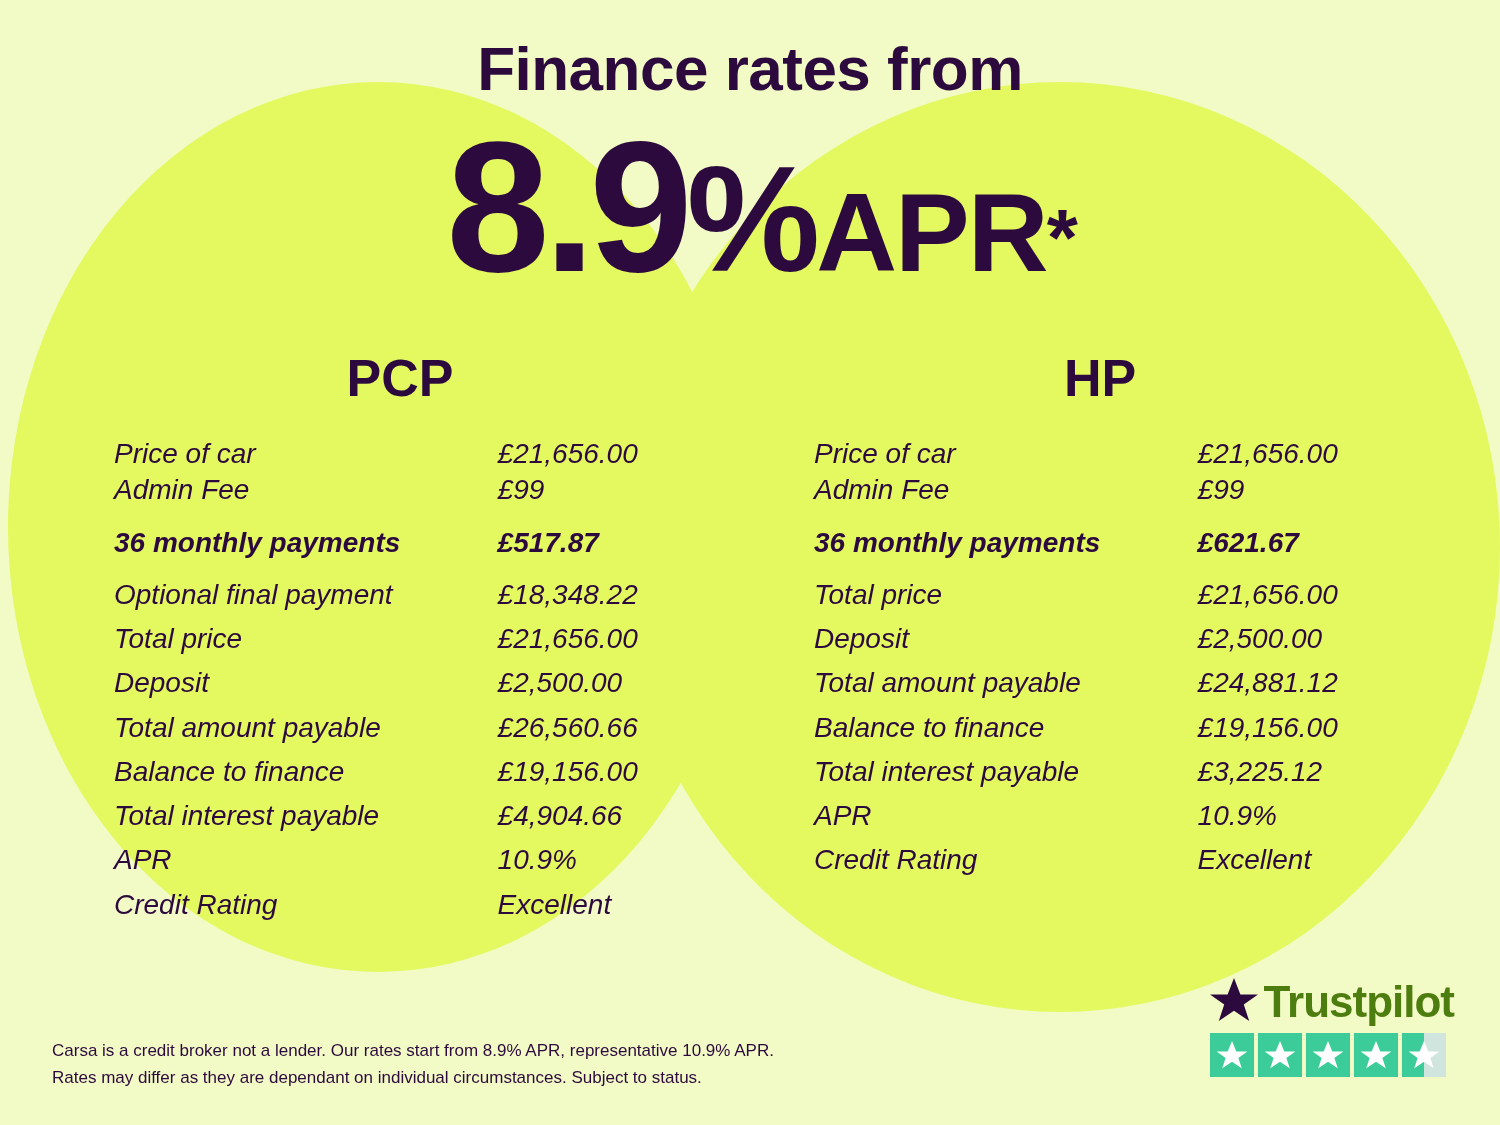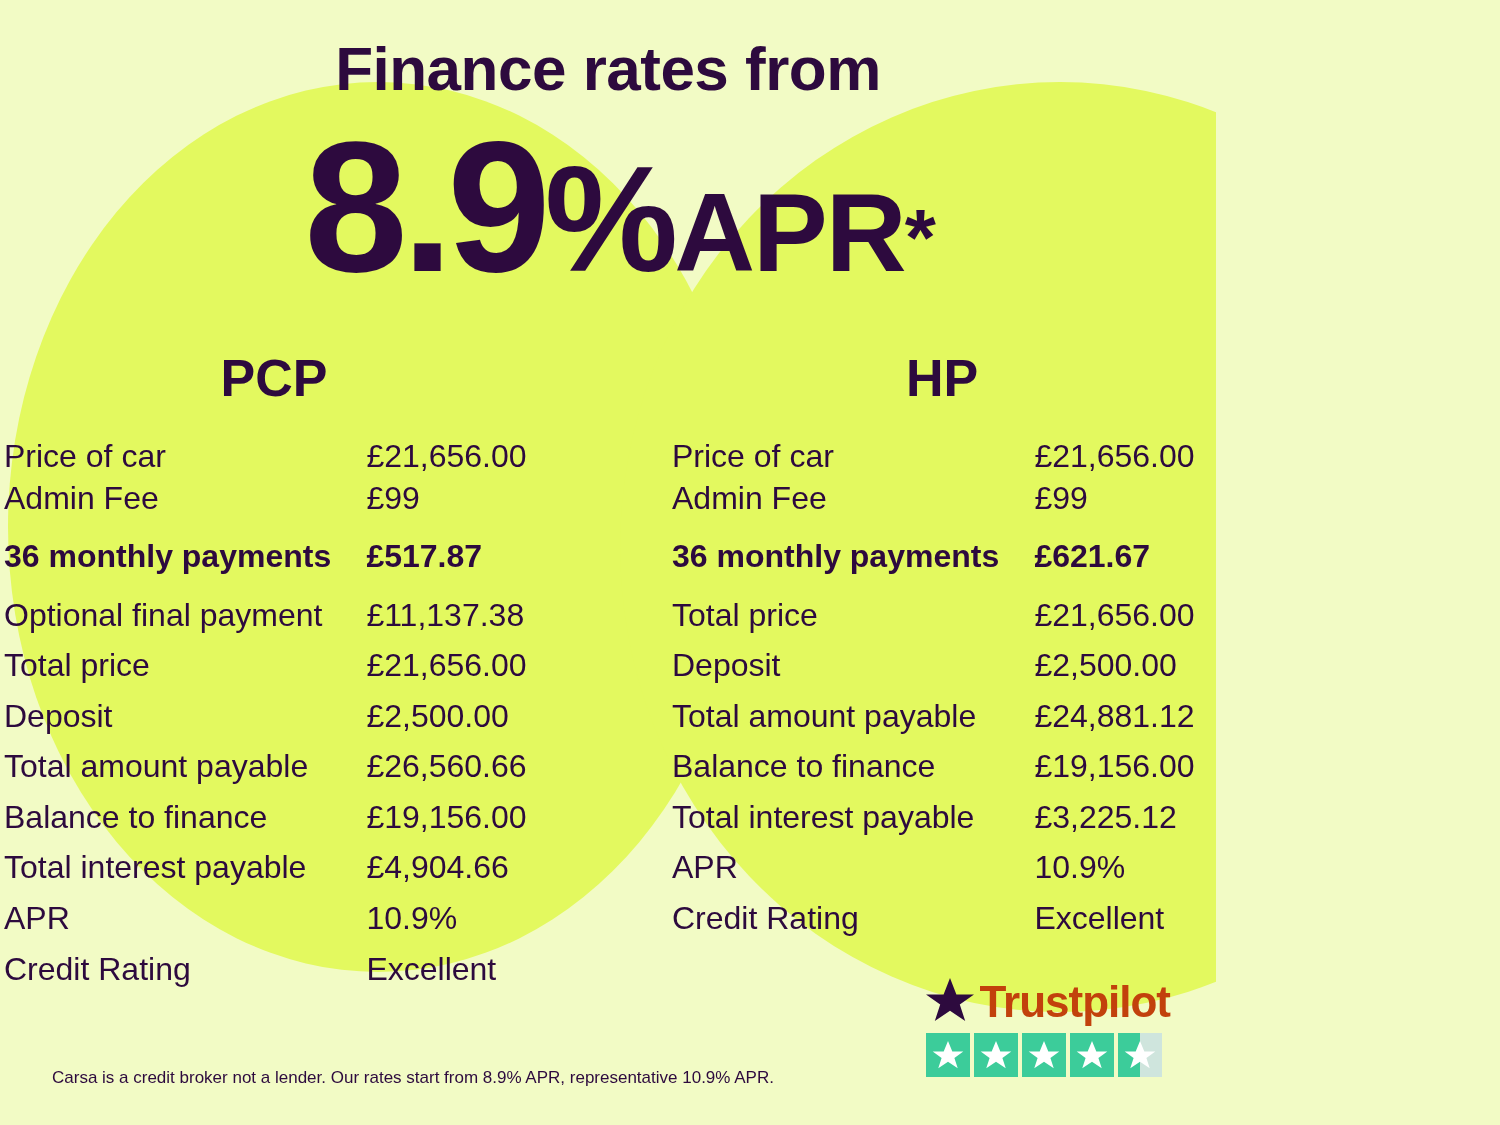--- a/index.html
+++ b/index.html
@@ -9,21 +9,21 @@
   body {
     width: 1500px;
     height: 1125px;
     background: #f2fbc5;
     font-family: "Liberation Sans", sans-serif;
     color: #2d0a3e;
     overflow: hidden;
   }
   .poster {
     position: relative;
-    width: 1216px;
+    width: 1500px;
     height: 1125px;
     overflow: hidden;
   }
   
   .blob {
     position: absolute;
     border-radius: 50%;
     background: #e3f95f;
   }
   .blob-left {
@@ -88,25 +88,26 @@
     text-align: center;
     font-size: 52px;
     font-weight: bold;
     margin-bottom: 28px;
   }
   table.rates {
     width: 100%;
     border-collapse: collapse;
   }
   table.rates td {
-    font-size: 32px;
+    font-size: 28px;
     padding: 0 0;
     line-height: 1.58;
     vertical-align: baseline;
     white-space: nowrap;
+    font-style: italic;
   }
   table.rates td.label {
     text-align: left;
     padding-left: 4px;
   }
   table.rates td.value {
     padding-right: 4px;
   }
   table.rates tr.highlight td {
     font-weight: bold;
@@ -133,21 +134,21 @@
     text-align: left;
   }
   .tp-top {
     display: flex;
     align-items: center;
     gap: 6px;
   }
   .tp-name {
     font-size: 44px;
     font-weight: bold;
-    color: #c2410c;
+    color: #4d7c0f;
     letter-spacing: -1px;
   }
   .tp-stars {
     display: flex;
     gap: 4px;
     margin-top: 6px;
   }
   .tp-star {
     width: 44px;
     height: 44px;
@@ -190,21 +191,21 @@
             <tr class="tight">
               <td class="label">Admin Fee</td>
               <td class="value">£99</td>
             </tr>
             <tr class="highlight">
               <td class="label">36 monthly payments</td>
               <td class="value">£517.87</td>
             </tr>
             <tr>
               <td class="label">Optional final payment</td>
-              <td class="value">£11,137.38</td>
+              <td class="value">£18,348.22</td>
             </tr>
             <tr>
               <td class="label">Total price</td>
               <td class="value">£21,656.00</td>
             </tr>
             <tr>
               <td class="label">Deposit</td>
               <td class="value">£2,500.00</td>
             </tr>
             <tr>
@@ -277,20 +278,21 @@
             </tr>
           </tbody>
         </table>
       </div>
 
     </div>
   </div>
 
   <div class="disclaimer">
     <div>Carsa is a credit broker not a lender. Our rates start from 8.9% APR, representative 10.9% APR.</div>
+    <div>Rates may differ as they are dependant on individual circumstances. Subject to status.</div>
   </div>
 
   <div class="trustpilot">
     <div class="tp-top">
       <span>
         <svg width="48" height="46" viewBox="0 0 48 46" aria-hidden="true">
           <polygon points="24,1 30.4,17.4 48,17.4 33.8,27.6 39.2,44 24,33.8 8.8,44 14.2,27.6 0,17.4 17.6,17.4" fill="#2d0a3e"></polygon>
         </svg>
       </span>
       <span class="tp-name">Trustpilot</span>

